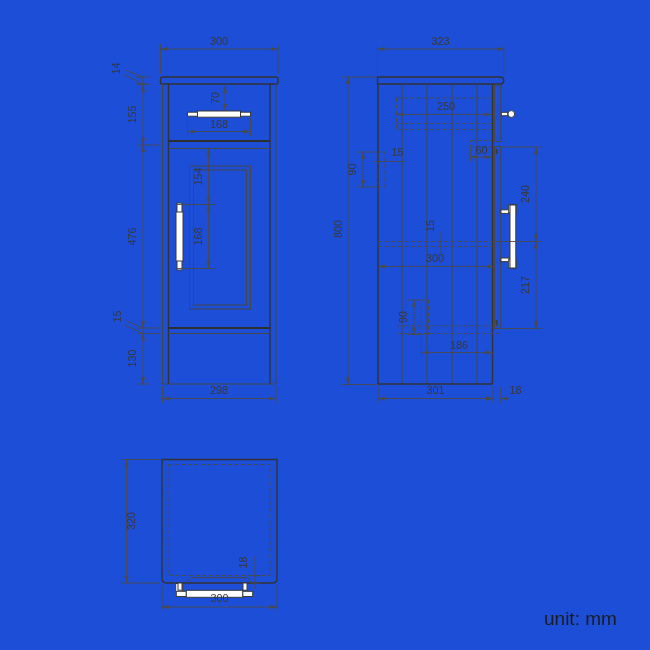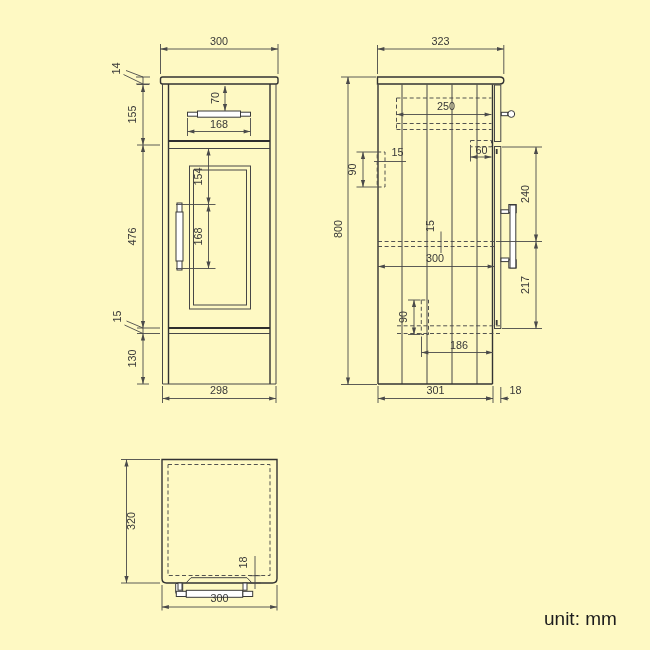--- a/index.html
+++ b/index.html
@@ -1,16 +1,16 @@
 <!DOCTYPE html>
 <html><head>
 <meta charset="utf-8">
 <style>
   html,body{margin:0;padding:0;background:#ffffff;}
-  .canvas{position:relative;width:650px;height:650px;background:#fef9c3;overflow:hidden;}
+  .canvas{position:relative;width:650px;height:650px;background:#1d4ed8;overflow:hidden;}
   .ln   {stroke:#474747;stroke-width:1;fill:none;}
   .lnb  {stroke:#333333;stroke-width:1.4;fill:none;}
   .ln2  {stroke:#2e2e2e;stroke-width:2.1;fill:none;}
   .dash {stroke:#4a4a4a;stroke-width:0.95;fill:none;stroke-dasharray:4 2.6;}
   .dim  {stroke:#4a4a4a;stroke-width:0.9;fill:none;}
   .part {stroke:#3a3a3a;stroke-width:1;fill:#ffffff;}
   .panel{stroke:#474747;stroke-width:1;fill:none;}
   .dimtxt{font-family:"Liberation Sans","DejaVu Sans",sans-serif;font-size:10.8px;fill:#383838;text-anchor:middle;}
   .unit {font-family:"Liberation Sans","DejaVu Sans",sans-serif;font-size:19px;fill:#1c1c1c;}
 </style>

